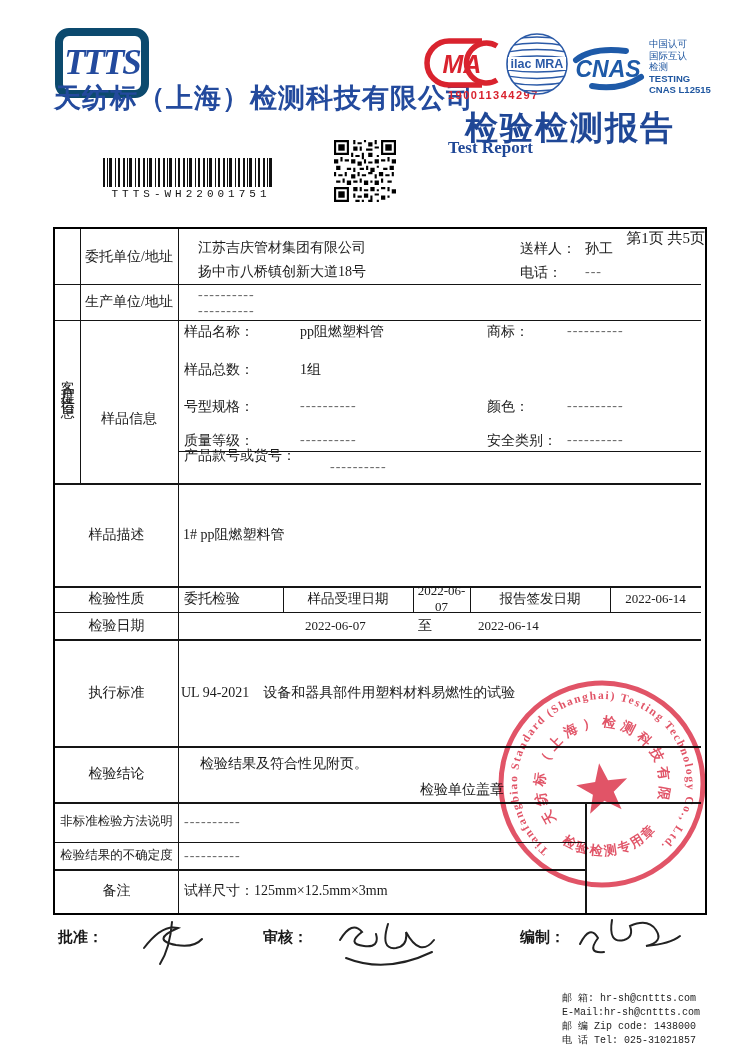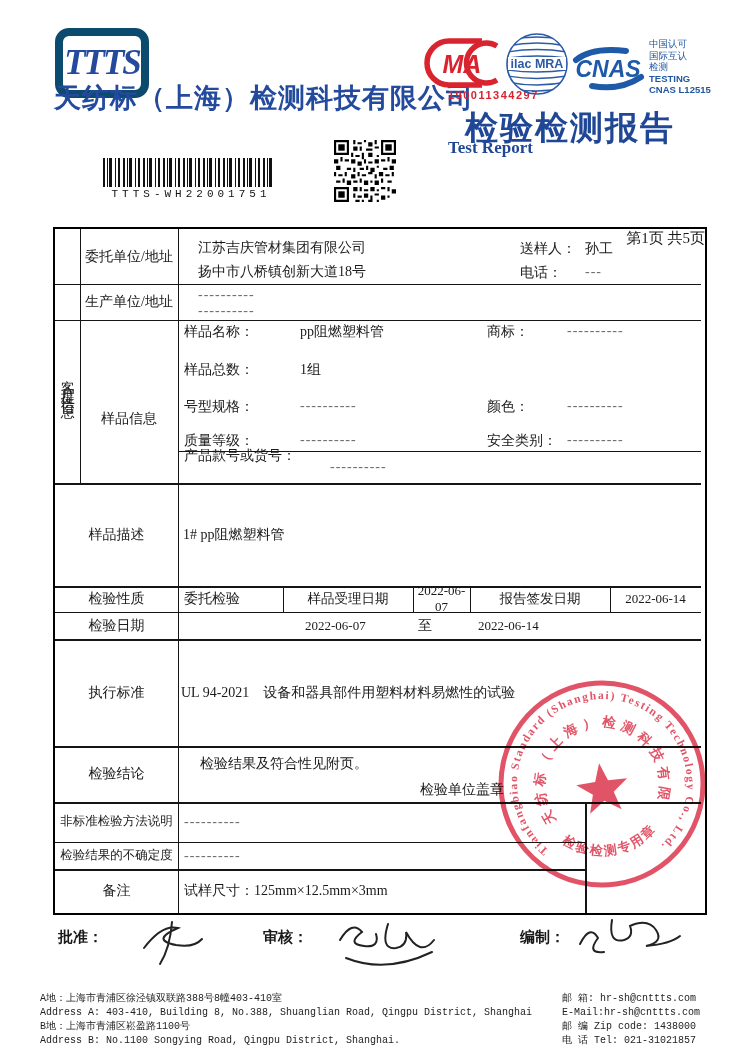--- a/index.html
+++ b/index.html
@@ -230,26 +230,20 @@
   <div class="sig-label" style="left:263px;top:928px;">审核：</div>
   <svg class="abs" style="left:330px;top:910px;" width="160" height="64" viewBox="0 0 160 64">
     <path d="M10,30 q12,-20 22,-8 q-16,12 2,14 q16,2 12,-12 M58,14 q-8,26 8,24 q12,-2 10,-16 q14,26 28,8 M16,48 q40,16 86,-6" fill="none" stroke="#222" stroke-width="2" stroke-linecap="round"></path>
   </svg>
 
   <div class="sig-label" style="left:520px;top:928px;">编制：</div>
   <svg class="abs" style="left:572px;top:910px;" width="150" height="64" viewBox="0 0 150 64">
     <path d="M8,34 q10,-20 18,-6 q-12,16 6,14 M40,10 q-4,24 12,20 q10,-3 6,-14 q18,-8 26,4 q8,12 -10,16 q24,-2 34,-10" fill="none" stroke="#222" stroke-width="2" stroke-linecap="round"></path>
   </svg>
 
-  <div class="footer">
-    <div>A地：上海市青浦区徐泾镇双联路388号8幢403-410室</div>
-    <div>Address A: 403-410, Building 8, No.388, Shuanglian Road, Qingpu District, Shanghai</div>
-    <div>B地：上海市青浦区崧盈路1100号</div>
-    <div>Address B: No.1100 Songying Road, Qingpu District, Shanghai.</div>
-  </div>
   <div class="footer2">
     <div>邮 箱: hr-sh@cnttts.com</div>
     <div>E-Mail:hr-sh@cnttts.com</div>
     <div>邮 编 Zip code: 1438000</div>
-    <div>电 话 Tel: 021-31021857</div>
+    <div>电 话 Tel: 025-31021857</div>
   </div>
 
 </div>
 
 </body></html>

